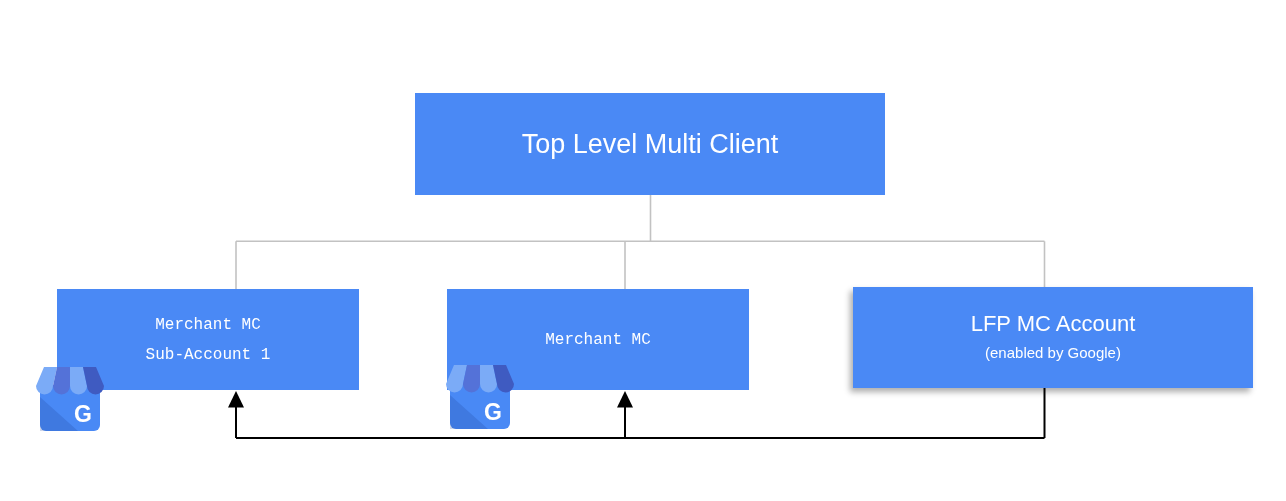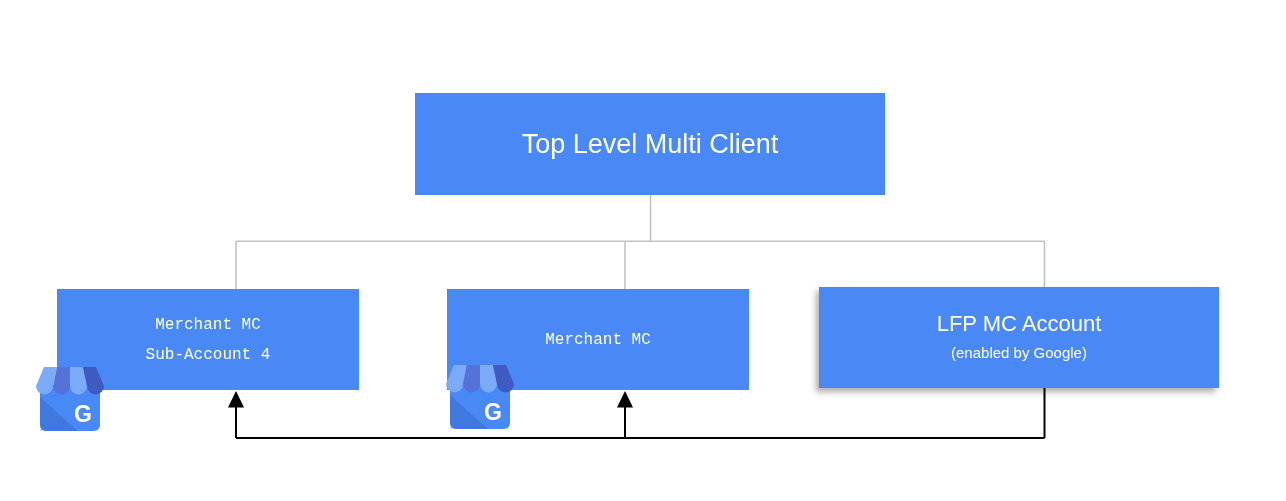--- a/index.html
+++ b/index.html
@@ -25,21 +25,21 @@
     flex-direction: column;
     align-items: center;
     justify-content: center;
     text-align: center;
   }
   .node .l1, .node .l2 { display: block; }
   .node-mca { left: 415px; top: 93px; width: 470px; height: 102px; font-size: 27px; line-height: 40px; text-align: center; }
   .node-sub { width: 302px; height: 101px; font-size: 16px; line-height: 30px; font-family: Liberation Mono, monospace; }
   .node-sub1 { left: 57px;  top: 289px; }
   .node-sub2 { left: 447px; top: 289px; }
-  .node-lfp  { left: 819px; top: 287px; width: 400px; height: 101px; font-size: 22px; line-height: 30px;
+  .node-lfp  { left: 853px; top: 287px; width: 400px; height: 101px; font-size: 22px; line-height: 30px;
                box-shadow: -3px 4px 6px rgba(0,0,0,0.32); }
   .node-lfp .l2 { font-size: 15px; line-height: 27px; }
   .gmb-icon {
     position: absolute;
     width: 68px; height: 66px;
   }
   .gmb-icon-1 { left: 36px;  top: 366px; }
   .gmb-icon-2 { left: 446px; top: 364px; }
 </style>
 </head>
@@ -66,21 +66,21 @@
       <polygon points="625,391 617,407.5 633,407.5"></polygon>
     </g>
   </svg>
 
   <div class="node node-mca">
     <span class="l1">Top Level Multi Client</span>
   </div>
 
   <div class="node node-sub node-sub1">
     <span class="l1">Merchant MC</span>
-    <span class="l2">Sub-Account 4</span>
+    <span class="l2">Sub-Account 1</span>
   </div>
 
   <div class="node node-sub node-sub2">
     <span class="l1">Merchant MC</span>
   </div>
 
   <div class="node node-lfp">
     <span class="l1">LFP MC Account</span>
     <span class="l2">(enabled by Google)</span>
   </div>

